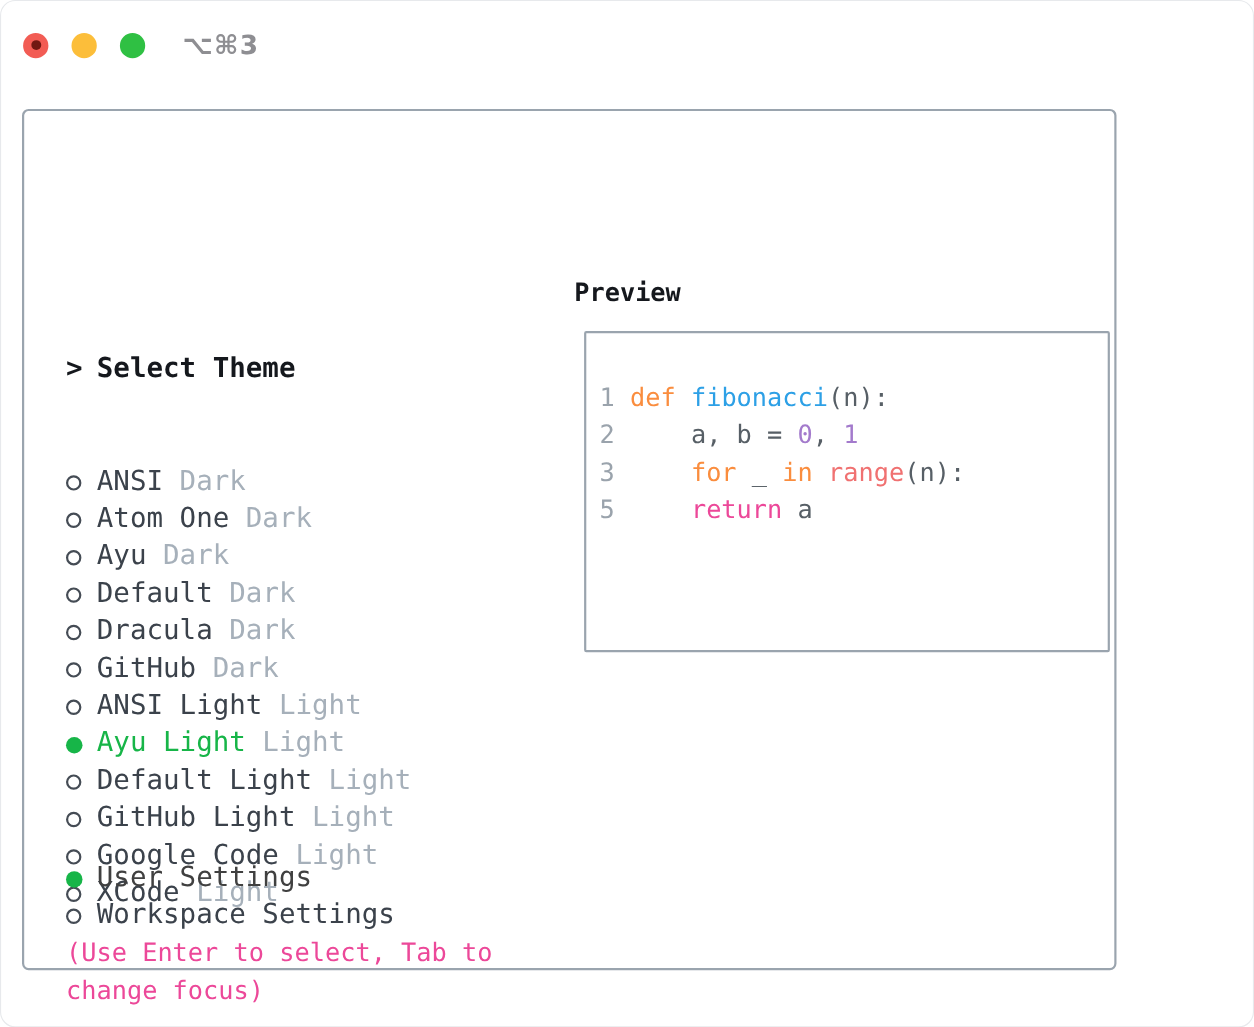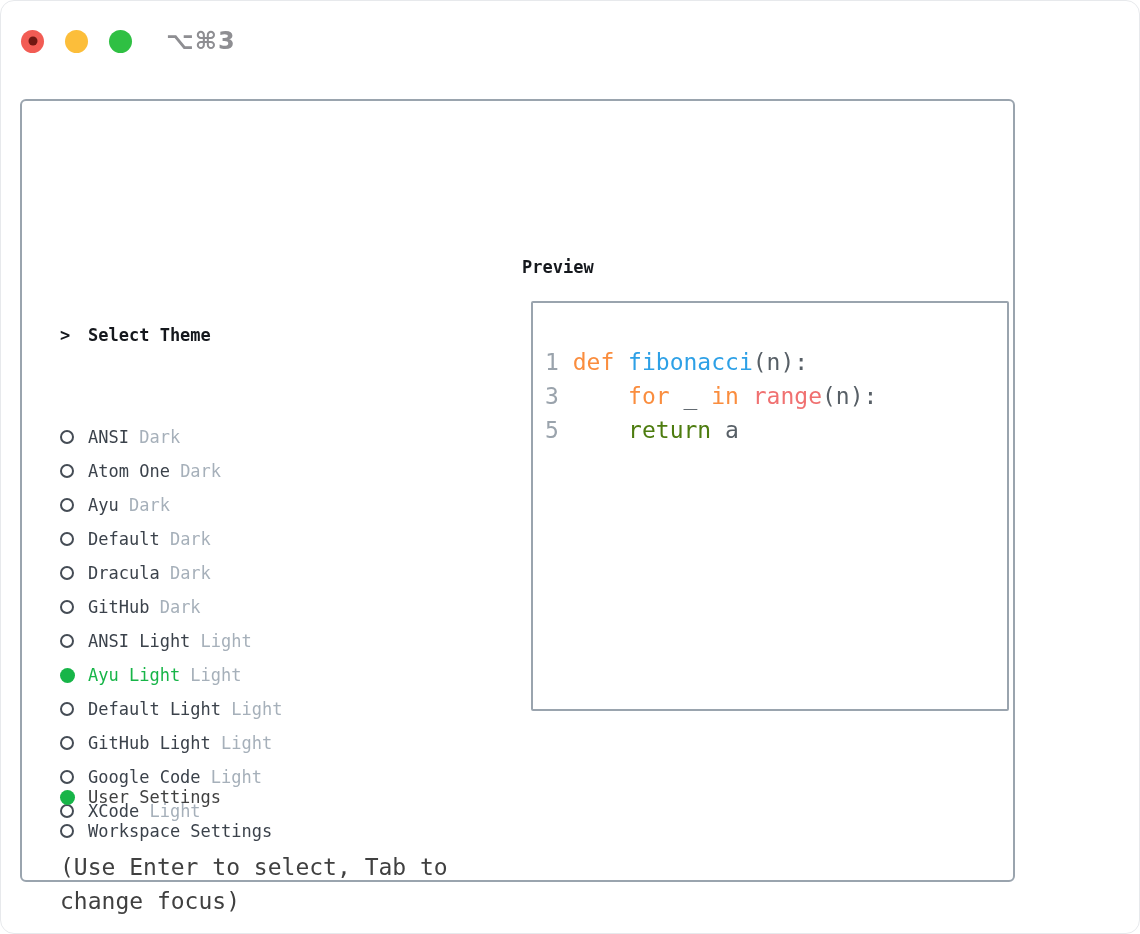--- a/index.html
+++ b/index.html
@@ -17,37 +17,37 @@
   .titlebar{position:absolute;left:20px;top:26px;display:flex;align-items:center;}
   .traffic{width:23px;height:23px;border-radius:50%;margin-right:21px;position:relative;display:inline-block;cursor:default;}
   .traffic .innerdot{position:absolute;left:50%;top:50%;width:9px;height:9px;border-radius:50%;transform:translate(-50%,-50%);}
   .titlebar-title{margin-left:13px;font-size:24px;font-weight:bold;letter-spacing:1px;font-family:"DejaVu Sans","Liberation Sans",sans-serif;}
   
   .panel{
     position:absolute;left:19px;top:98px;width:995px;height:783px;
     border:2px solid #9aa4ae;border-radius:6px;background:#ffffff;box-sizing:border-box;
   }
   
-  .list{position:absolute;font-size:17px;line-height:34px;white-space:pre;}
+  .list{position:absolute;font-size:25px;line-height:34px;white-space:pre;}
   #theme-list{left:38px;top:149px;}
   #apply-list{left:38px;top:611px;}
   .row{height:34px;}
   .marker{display:inline-block;width:28px;}
   .dot{box-sizing:border-box;display:inline-block;width:14px;height:14px;border-radius:50%;border:2px solid #454c55;vertical-align:-1px;}
   .dot.filled{border:none;width:15px;height:15px;vertical-align:-2px;}
   .hdr-strong{font-weight:bold;color:#15181d;}
   .hdr-plain{color:#16191e;}
   #hint{
     position:absolute;left:38px;top:749px;width:430px;
     font-size:23px;line-height:34px;white-space:normal;
   }
   
-  #preview-heading{position:absolute;left:500px;top:149px;font-size:17px;line-height:34px;font-weight:bold;color:#15181d;}
+  #preview-heading{position:absolute;left:500px;top:149px;font-size:23px;line-height:34px;font-weight:bold;color:#15181d;}
   .preview-box{
-    position:absolute;left:509px;top:200px;width:478px;height:410px;
+    position:absolute;left:509px;top:200px;width:478px;height:292px;
     border:2px solid #9aa4ae;border-radius:2px;background:#ffffff;box-sizing:border-box;
     padding:42px 0 0 12px;overflow:hidden;
   }
   .code-line{font-size:23px;line-height:34px;height:34px;white-space:pre;}
   #diff-lines{margin-top:34px;}
 </style>
 </head>
 <body>
 
 <div class="window">
@@ -63,26 +63,27 @@
 
   <div class="panel">
 
     <div class="list" id="theme-list">
       <div class="row"><span class="marker hdr-strong">&gt;</span><span class="hdr-strong">Select Theme</span></div>
     <div class="row"><span class="marker"><span class="dot"></span></span><span style="color: rgb(59, 66, 75);">ANSI </span><span style="color: rgb(166, 176, 186);">Dark</span></div><div class="row"><span class="marker"><span class="dot"></span></span><span style="color: rgb(59, 66, 75);">Atom One </span><span style="color: rgb(166, 176, 186);">Dark</span></div><div class="row"><span class="marker"><span class="dot"></span></span><span style="color: rgb(59, 66, 75);">Ayu </span><span style="color: rgb(166, 176, 186);">Dark</span></div><div class="row"><span class="marker"><span class="dot"></span></span><span style="color: rgb(59, 66, 75);">Default </span><span style="color: rgb(166, 176, 186);">Dark</span></div><div class="row"><span class="marker"><span class="dot"></span></span><span style="color: rgb(59, 66, 75);">Dracula </span><span style="color: rgb(166, 176, 186);">Dark</span></div><div class="row"><span class="marker"><span class="dot"></span></span><span style="color: rgb(59, 66, 75);">GitHub </span><span style="color: rgb(166, 176, 186);">Dark</span></div><div class="row"><span class="marker"><span class="dot"></span></span><span style="color: rgb(59, 66, 75);">ANSI Light </span><span style="color: rgb(166, 176, 186);">Light</span></div><div class="row"><span class="marker"><span class="dot filled" style="background: rgb(23, 181, 72);"></span></span><span style="color: rgb(23, 181, 72);">Ayu Light </span><span style="color: rgb(166, 176, 186);">Light</span></div><div class="row"><span class="marker"><span class="dot"></span></span><span style="color: rgb(59, 66, 75);">Default Light </span><span style="color: rgb(166, 176, 186);">Light</span></div><div class="row"><span class="marker"><span class="dot"></span></span><span style="color: rgb(59, 66, 75);">GitHub Light </span><span style="color: rgb(166, 176, 186);">Light</span></div><div class="row"><span class="marker"><span class="dot"></span></span><span style="color: rgb(59, 66, 75);">Google Code </span><span style="color: rgb(166, 176, 186);">Light</span></div><div class="row"><span class="marker"><span class="dot"></span></span><span style="color: rgb(59, 66, 75);">XCode </span><span style="color: rgb(166, 176, 186);">Light</span></div></div>
 
     <div class="list" id="apply-list">
     <div class="row"><span class="marker"><span class="dot filled" style="background: rgb(23, 181, 72);"></span></span><span style="color: #404040;">User Settings</span></div><div class="row"><span class="marker"><span class="dot"></span></span><span style="color: rgb(59, 66, 75);">Workspace Settings</span></div></div>
 
-    <div id="hint" style="color: #404040;">(Use Enter to select, Tab to change focus)</div>
+    <div id="hint" style="color: #ec4899;">(Use Enter to select, Tab to change focus)</div>
 
     <div id="preview-heading">Preview</div>
 
     <div class="preview-box">
       <div id="code-lines">
           <div class="code-line"><span style="color: rgb(154, 163, 172);">1 </span><span style="color: rgb(250, 141, 62);">def</span><span style="color: rgb(87, 95, 102);"> </span><span style="color: rgb(45, 160, 230);">fibonacci</span><span style="color: rgb(87, 95, 102);">(n):</span></div>
+          <div class="code-line"><span style="color: rgb(154, 163, 172);">2 </span><span style="color: rgb(87, 95, 102);">    a, b = </span><span style="color: rgb(163, 122, 204);">0</span><span style="color: rgb(87, 95, 102);">, </span><span style="color: rgb(163, 122, 204);">1</span></div>
           <div class="code-line"><span style="color: rgb(154, 163, 172);">3 </span><span style="color: rgb(87, 95, 102);">    </span><span style="color: rgb(250, 141, 62);">for</span><span style="color: rgb(87, 95, 102);"> _ </span><span style="color: rgb(250, 141, 62);">in</span><span style="color: rgb(87, 95, 102);"> </span><span style="color: rgb(240, 113, 113);">range</span><span style="color: rgb(87, 95, 102);">(n):</span></div>
-          <div class="code-line"><span style="color: rgb(154, 163, 172);">5 </span><span style="color: rgb(87, 95, 102);">    </span><span style="color: #4d7c0f;">return</span><span style="color: rgb(87, 95, 102);"> a</span></div>
+          <div class="code-line"><span style="color: rgb(154, 163, 172);">5 </span><span style="color: rgb(87, 95, 102);">    </span><span style="color: #ec4899;">return</span><span style="color: rgb(87, 95, 102);"> a</span></div>
         </div>
     </div>
 
   </div>
 </div>
 
 </body></html>

